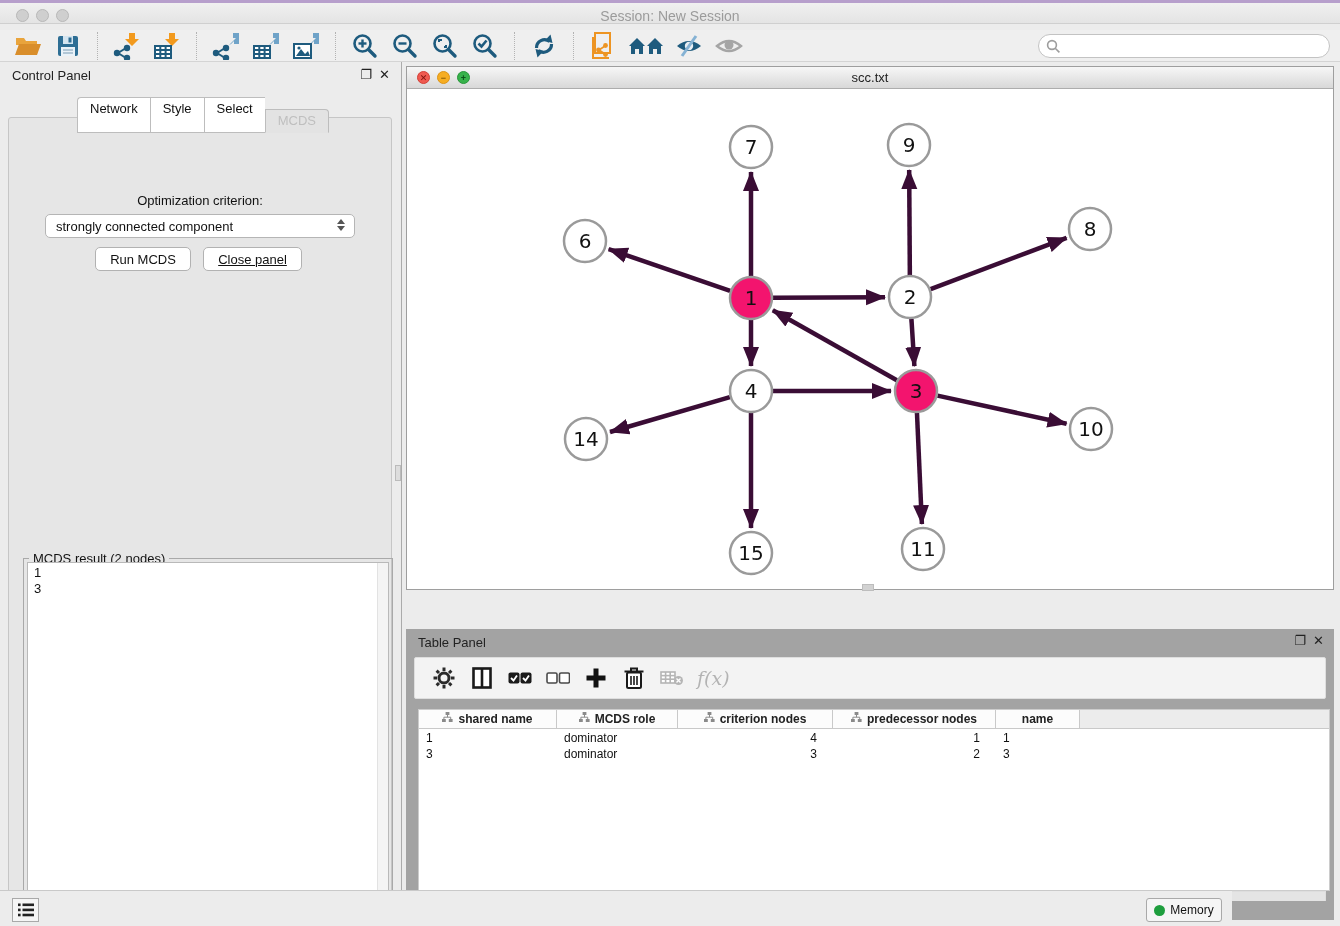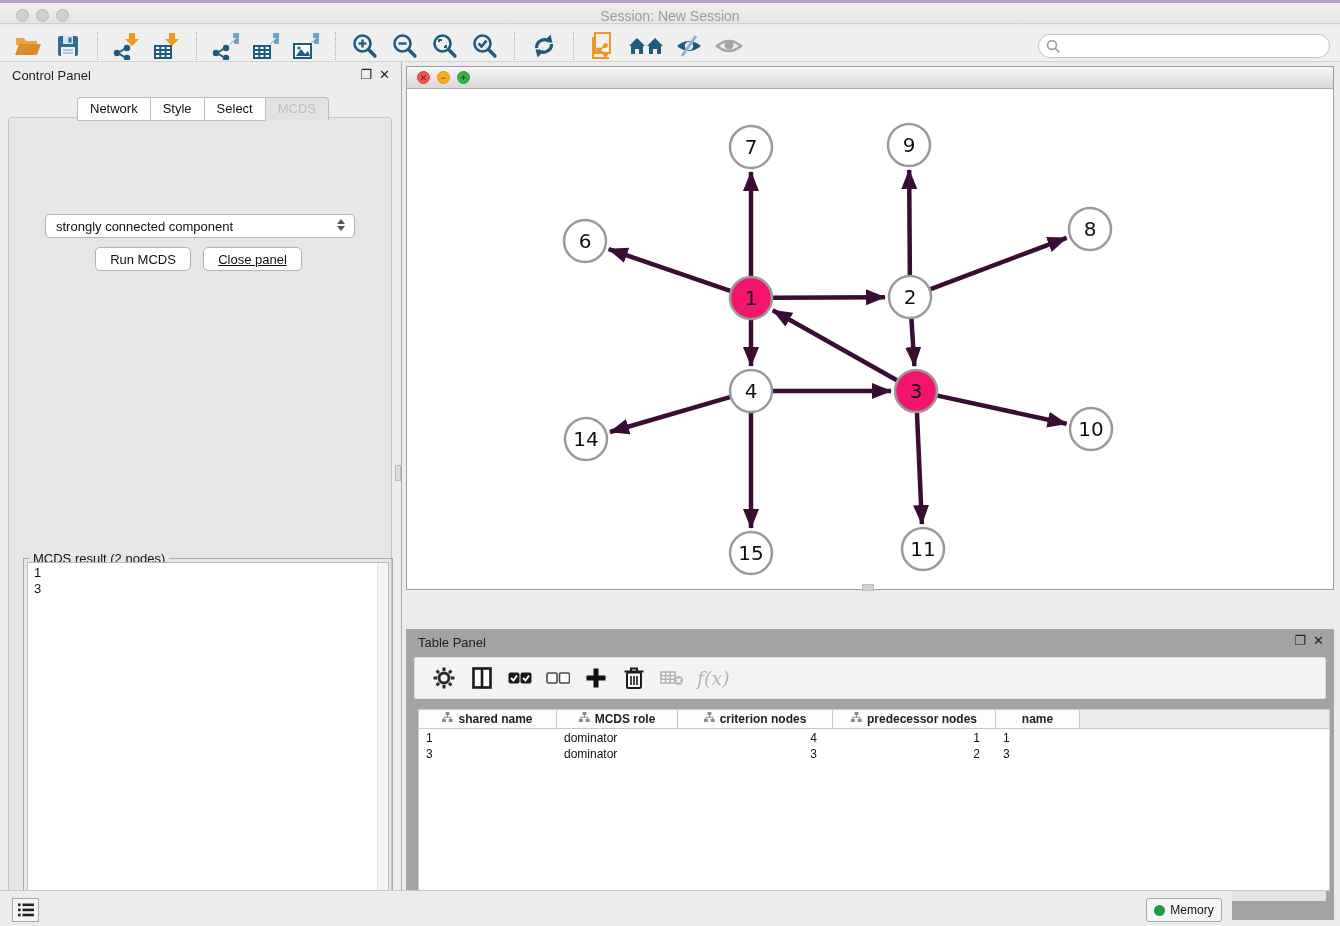--- a/index.html
+++ b/index.html
@@ -20,21 +20,21 @@
 
   
   #control-panel { left:0; top:62px; width:400px; height:828px; background:#ECECEC; }
   #cp-header { position:absolute; left:0; top:0; width:100%; height:26px; }
   #cp-title { position:absolute; left:12px; top:6px; font-size:13px; color:#222; }
   .win-ctl { position:absolute; top:5px; font-size:13px; color:#222; cursor:default; }
   .tabrow { position:absolute; display:flex; }
   .tab { font-size:13px; color:#111; background:#fff; border:1px solid #BDBDBD; padding:3px 12px 4px 12px; border-right:none; }
   .tab:last-child { border-right:1px solid #BDBDBD; }
   .tab.first { border-radius:4px 0 0 0; }
-  .tab.last { border-radius:0 4px 0 0; }
+  .tab.last { border-radius:0 4px 0 0;margin-top:12px; }
   .tab.selected { background:#E3E3E3; color:#BFBFBF; border-bottom:1px solid #E3E3E3; }
   #cp-tabs { left:77px; top:35px; z-index:3; }
   #cp-content { position:absolute; left:8px; top:55px; width:384px; height:820px; background:#E6E6E6; border:1px solid #C6C6C6; border-radius:3px; }
   #opt-label { position:absolute; left:0; top:75px; width:100%; text-align:center; font-size:13px; color:#111; }
   #criterion-select { position:absolute; left:36px; top:96px; width:310px; height:24px; background:#fff; border:1px solid #B5B5B5; border-radius:5px; font-size:13px; color:#111; display:flex; align-items:center; padding-left:10px; }
   #criterion-spinner { position:absolute; right:9px; top:4px; display:flex; flex-direction:column; gap:2px; }
   .spin-tri { width:0; height:0; border-left:4px solid transparent; border-right:4px solid transparent; }
   .spin-up { border-bottom:5px solid #555; }
   .spin-down { border-top:5px solid #555; }
   .cp-btn { position:absolute; top:129px; height:24px; background:#fff; border:1px solid #B2B2B2; border-radius:5px; font-size:13px; color:#111; display:flex; align-items:center; justify-content:center; }
@@ -259,20 +259,21 @@
       <span class="win-ctl" style="right:28px">❐</span>
       <span class="win-ctl" style="right:10px; font-weight:bold">✕</span>
     </div>
     <div id="cp-tabs" class="tabrow">
       <div class="tab first">Network</div>
       <div class="tab">Style</div>
       <div class="tab">Select</div>
       <div class="tab last selected">MCDS</div>
     </div>
     <div id="cp-content">
+      <div id="opt-label">Optimization criterion:</div>
       <div id="criterion-select">
         <span>strongly connected component</span>
         <span id="criterion-spinner">
           <span class="spin-tri spin-up"></span>
             <span class="spin-tri spin-down"></span>
         </span>
       </div>
       <div id="run-btn" class="cp-btn">Run MCDS</div>
       <div id="close-btn" class="cp-btn">Close panel</div>
       <div id="result-group">
@@ -288,20 +289,21 @@
   </div>
 
   <div id="v-divider" class="abs"></div>
   <div id="v-handle" class="abs"></div>
 
   <div id="net-window" class="abs">
     <div id="net-titlebar">
       <span class="mac-dot" style="left:10px; background:#EF5950; border:1px solid #D33F36; color:#7E120D">✕</span>
       <span class="mac-dot" style="left:30px; background:#F6AD22; border:1px solid #DD9416; color:#8A5C06">−</span>
       <span class="mac-dot" style="left:50px; background:#37B24B; border:1px solid #28963A; color:#0C5219">+</span>
+      <div id="net-title">scc.txt</div>
     </div>
     <svg id="graph-svg" width="926" height="500">
         <defs>
           <marker id="arrow" markerUnits="userSpaceOnUse" markerWidth="22" markerHeight="18" refX="19" refY="8" orient="auto">
             <path d="M0,0 L20,8 L0,16 Z" fill="#3A0D35"></path>
           </marker>
         </defs>
         <line x1="344" y1="187" x2="344" y2="83" stroke="#3A0D35" stroke-width="4.5" marker-end="url(#arrow)"></line>
         <line x1="323.1924875913935" y1="201.85525176330984" x2="201.64490046432553" y2="160.11903208714793" stroke="#3A0D35" stroke-width="4.5" marker-end="url(#arrow)"></line>
         <line x1="365.9995649035371" y1="208.86163795658152" x2="478.00049442779874" y2="208.1572295947937" stroke="#3A0D35" stroke-width="4.5" marker-end="url(#arrow)"></line>

